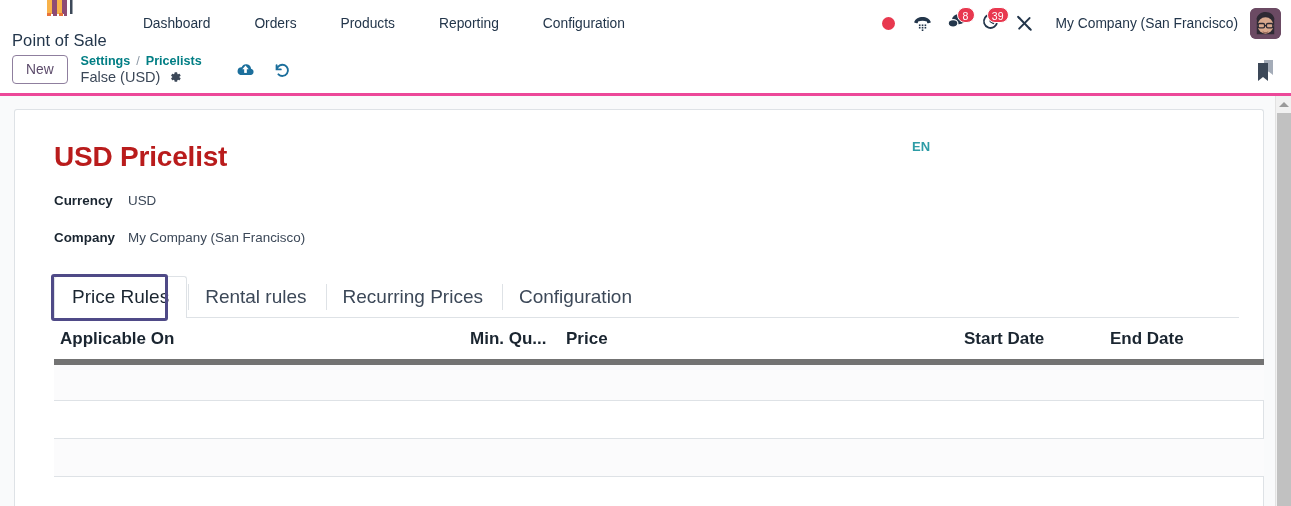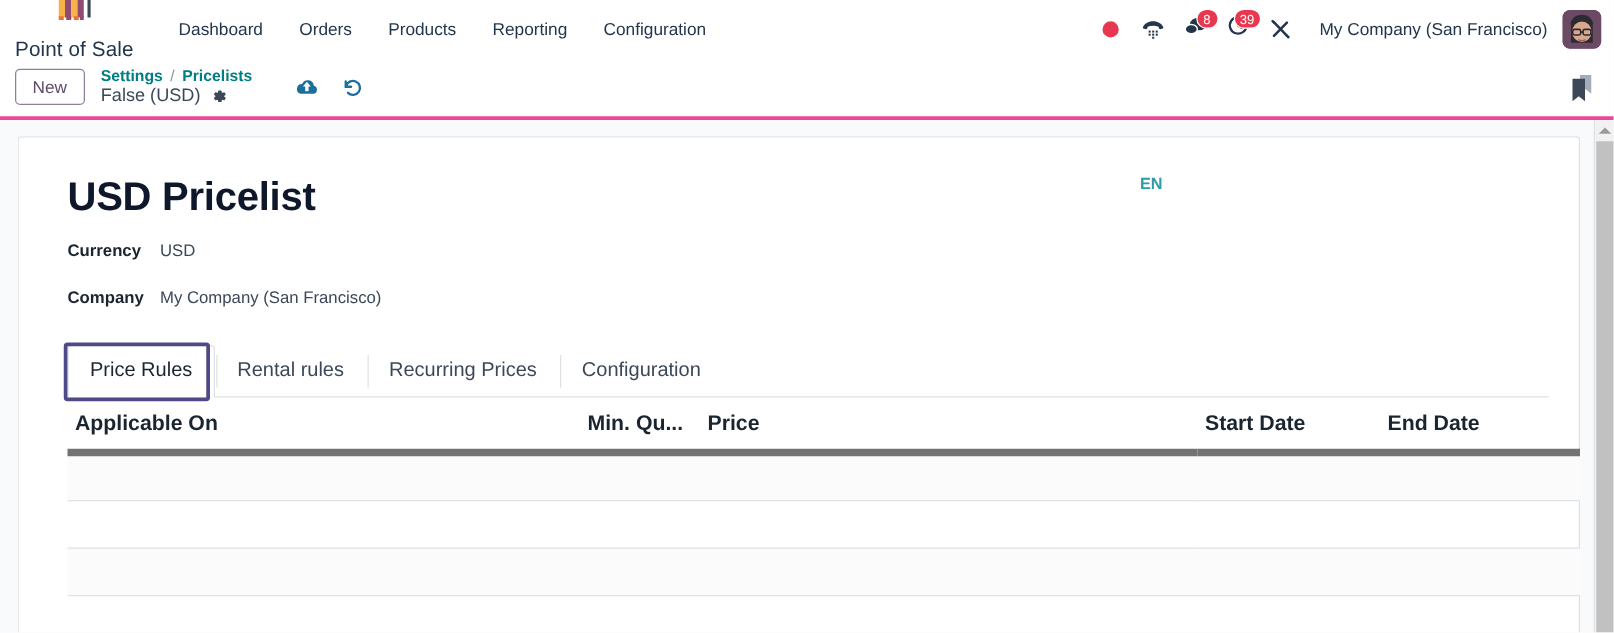--- a/index.html
+++ b/index.html
@@ -27,21 +27,21 @@
     margin-right: 22px;
     cursor: pointer;
     flex-direction: column;
   }
   .brand-logo { width: 27px; height: 24px; display: block; }
   .brand-name {
     font-size: 16.5px;
     color: #23364B;
     letter-spacing: .1px;
   }
-  .nav-items { display: flex; align-items: center; gap: 1px; }
+  .nav-items { display: flex; align-items: center; gap: 16px; }
   .nav-item {
     font-size: 13.8px;
     color: #23364B;
     padding: 6px 14px;
     cursor: pointer;
     white-space: nowrap;
   }
 
   .nav-right {
     margin-left: auto;
@@ -177,23 +177,23 @@
   }
   .lang-badge {
     position: absolute;
     top: 29px; left: 897px;
     font-size: 13px;
     font-weight: bold;
     color: #2D9CA6;
     cursor: pointer;
   }
   .record-title {
-    font-size: 32px;
+    font-size: 28px;
     font-weight: bold;
-    color: #0f172a;
+    color: #b91c1c;
     letter-spacing: -.2px;
     margin: 10px 0 0 15px;
     line-height: 38px;
   }
   .field-rows { margin: 17px 0 0 15px; }
   .field-row {
     display: flex;
     align-items: baseline;
     height: 28px;
     margin-bottom: 9px;
@@ -214,21 +214,21 @@
   
   .notebook { margin: 19px 0 0 15px; }
   .tabs {
     display: flex;
     align-items: flex-end;
     border-bottom: 1px solid #DEE2E6;
     position: relative;
     height: 41px;
   }
   .tab {
-    font-size: 16px;
+    font-size: 19px;
     color: #3C4858;
     padding: 11px 17px 11px 17px;
     cursor: pointer;
     border: 1px solid transparent;
     border-bottom: none;
     background: transparent;
     position: relative;
     white-space: nowrap;
     line-height: 18px;
     font-family: inherit;

